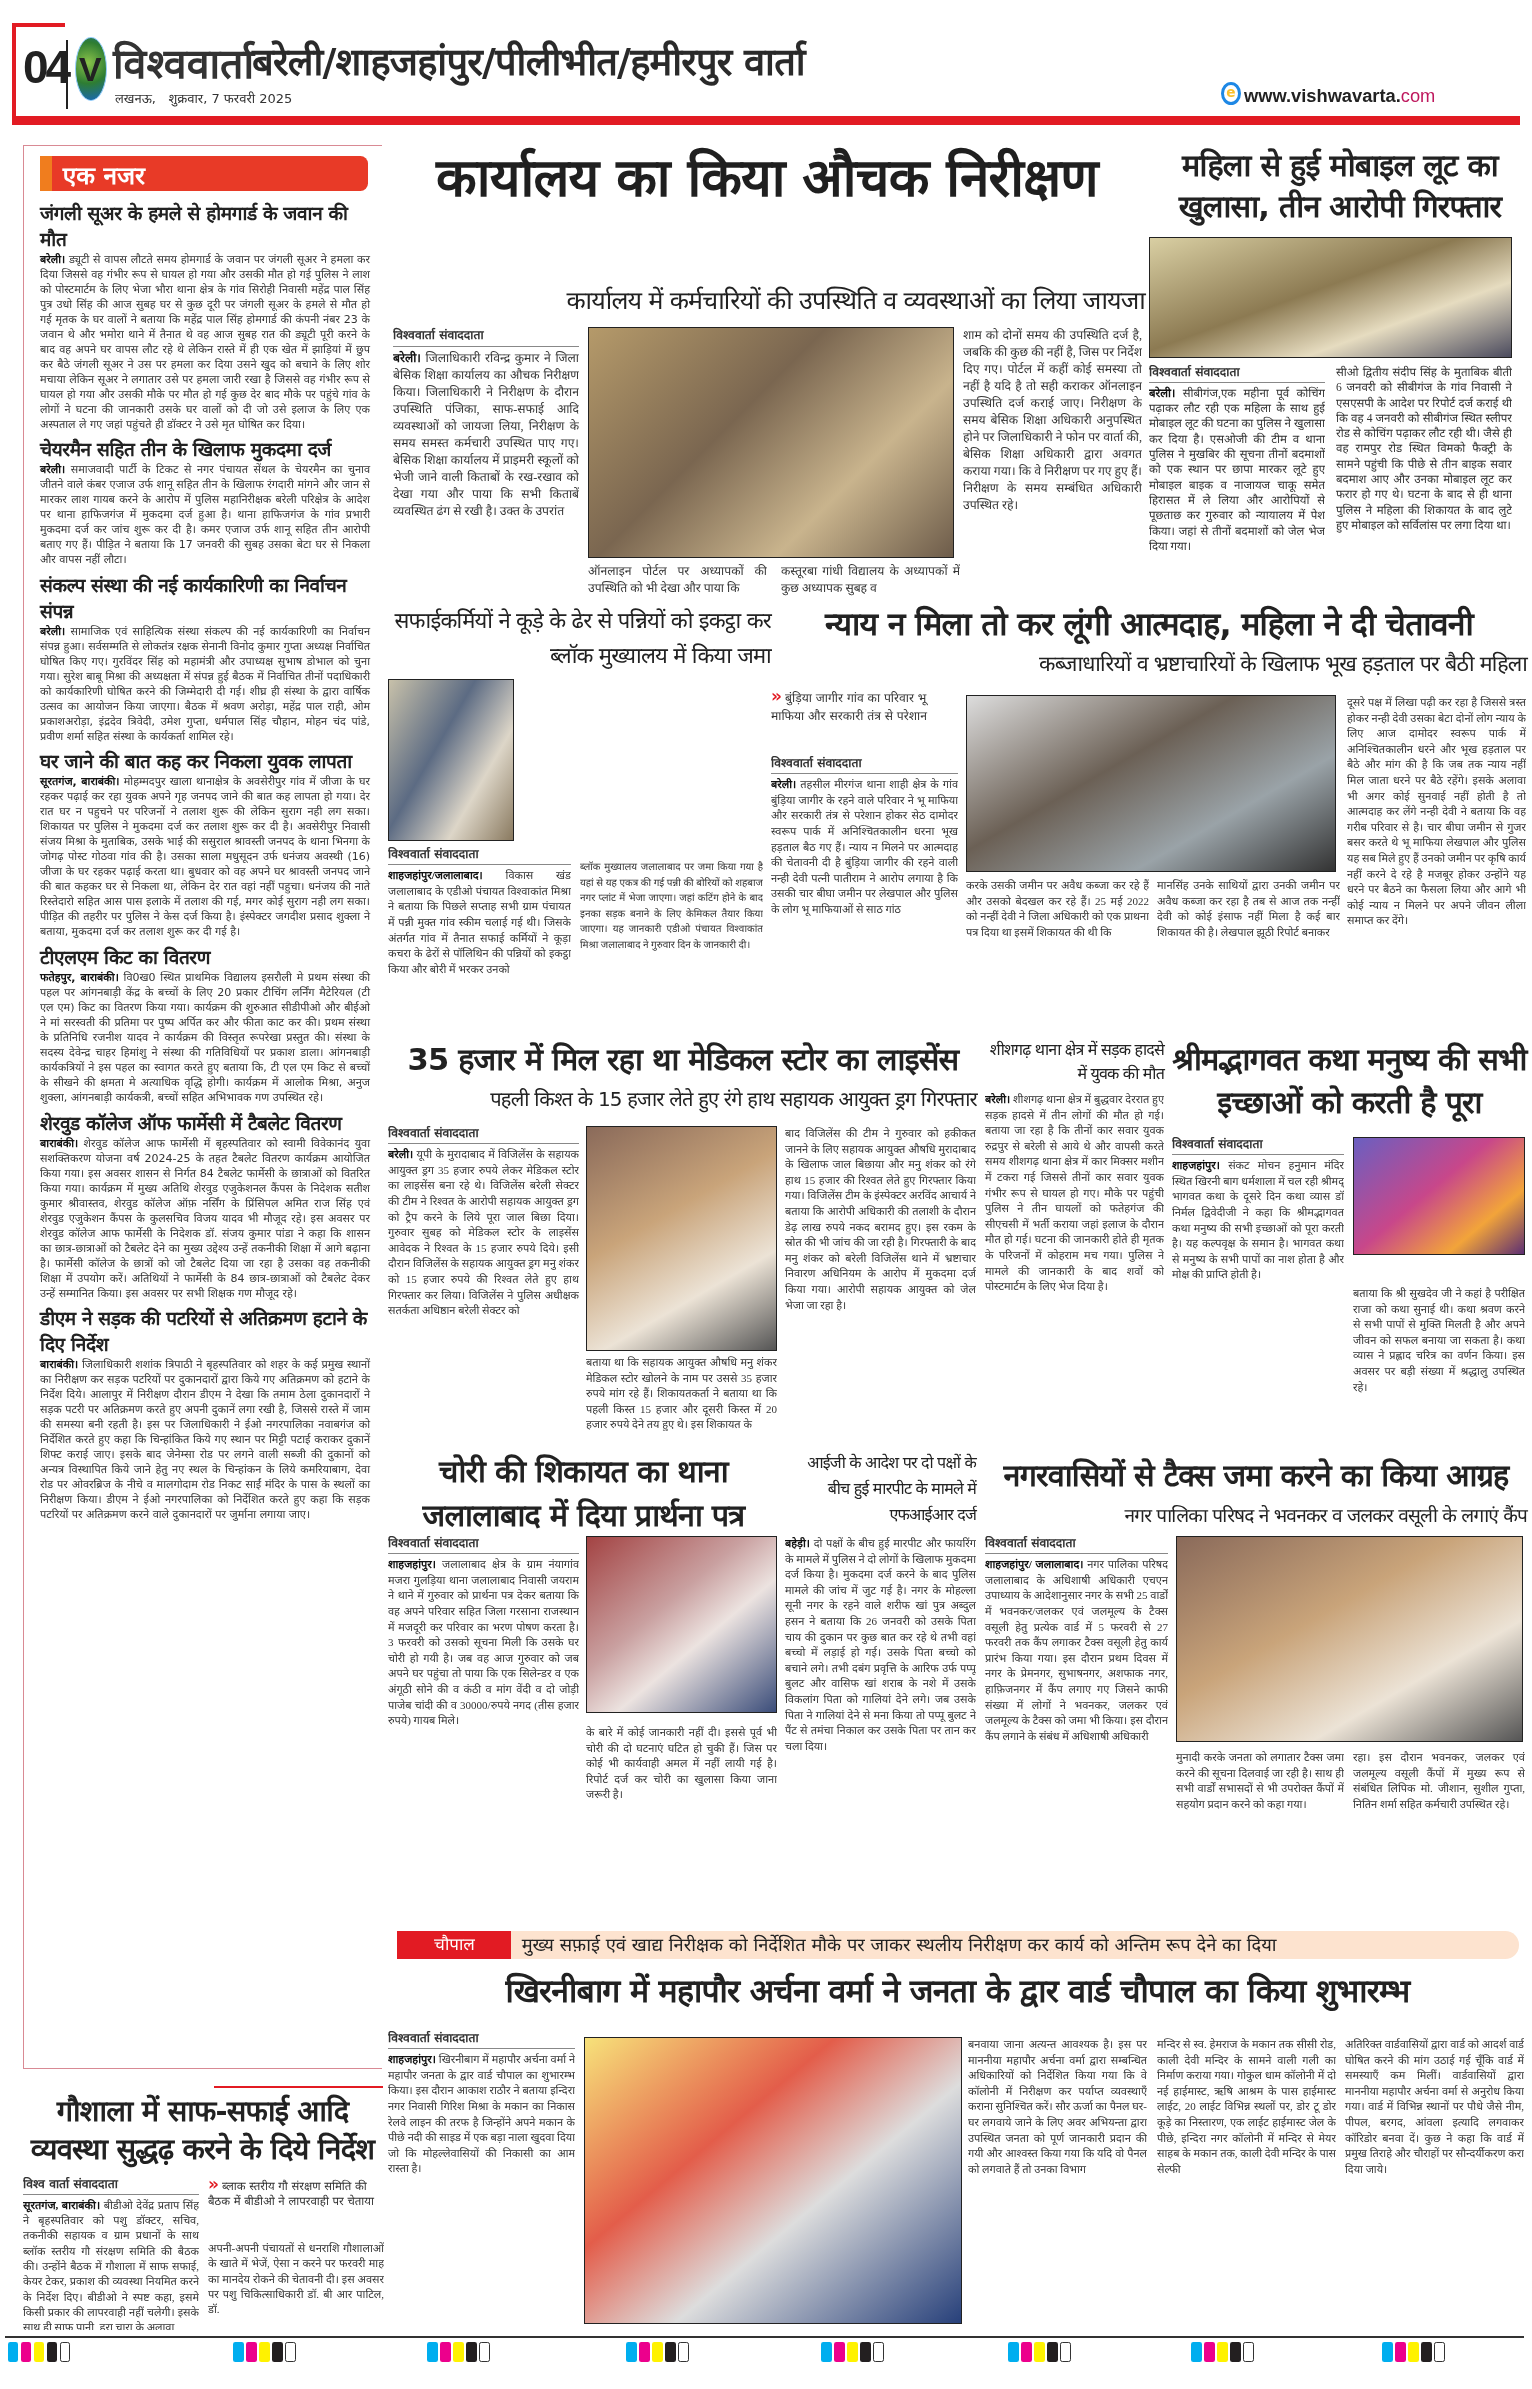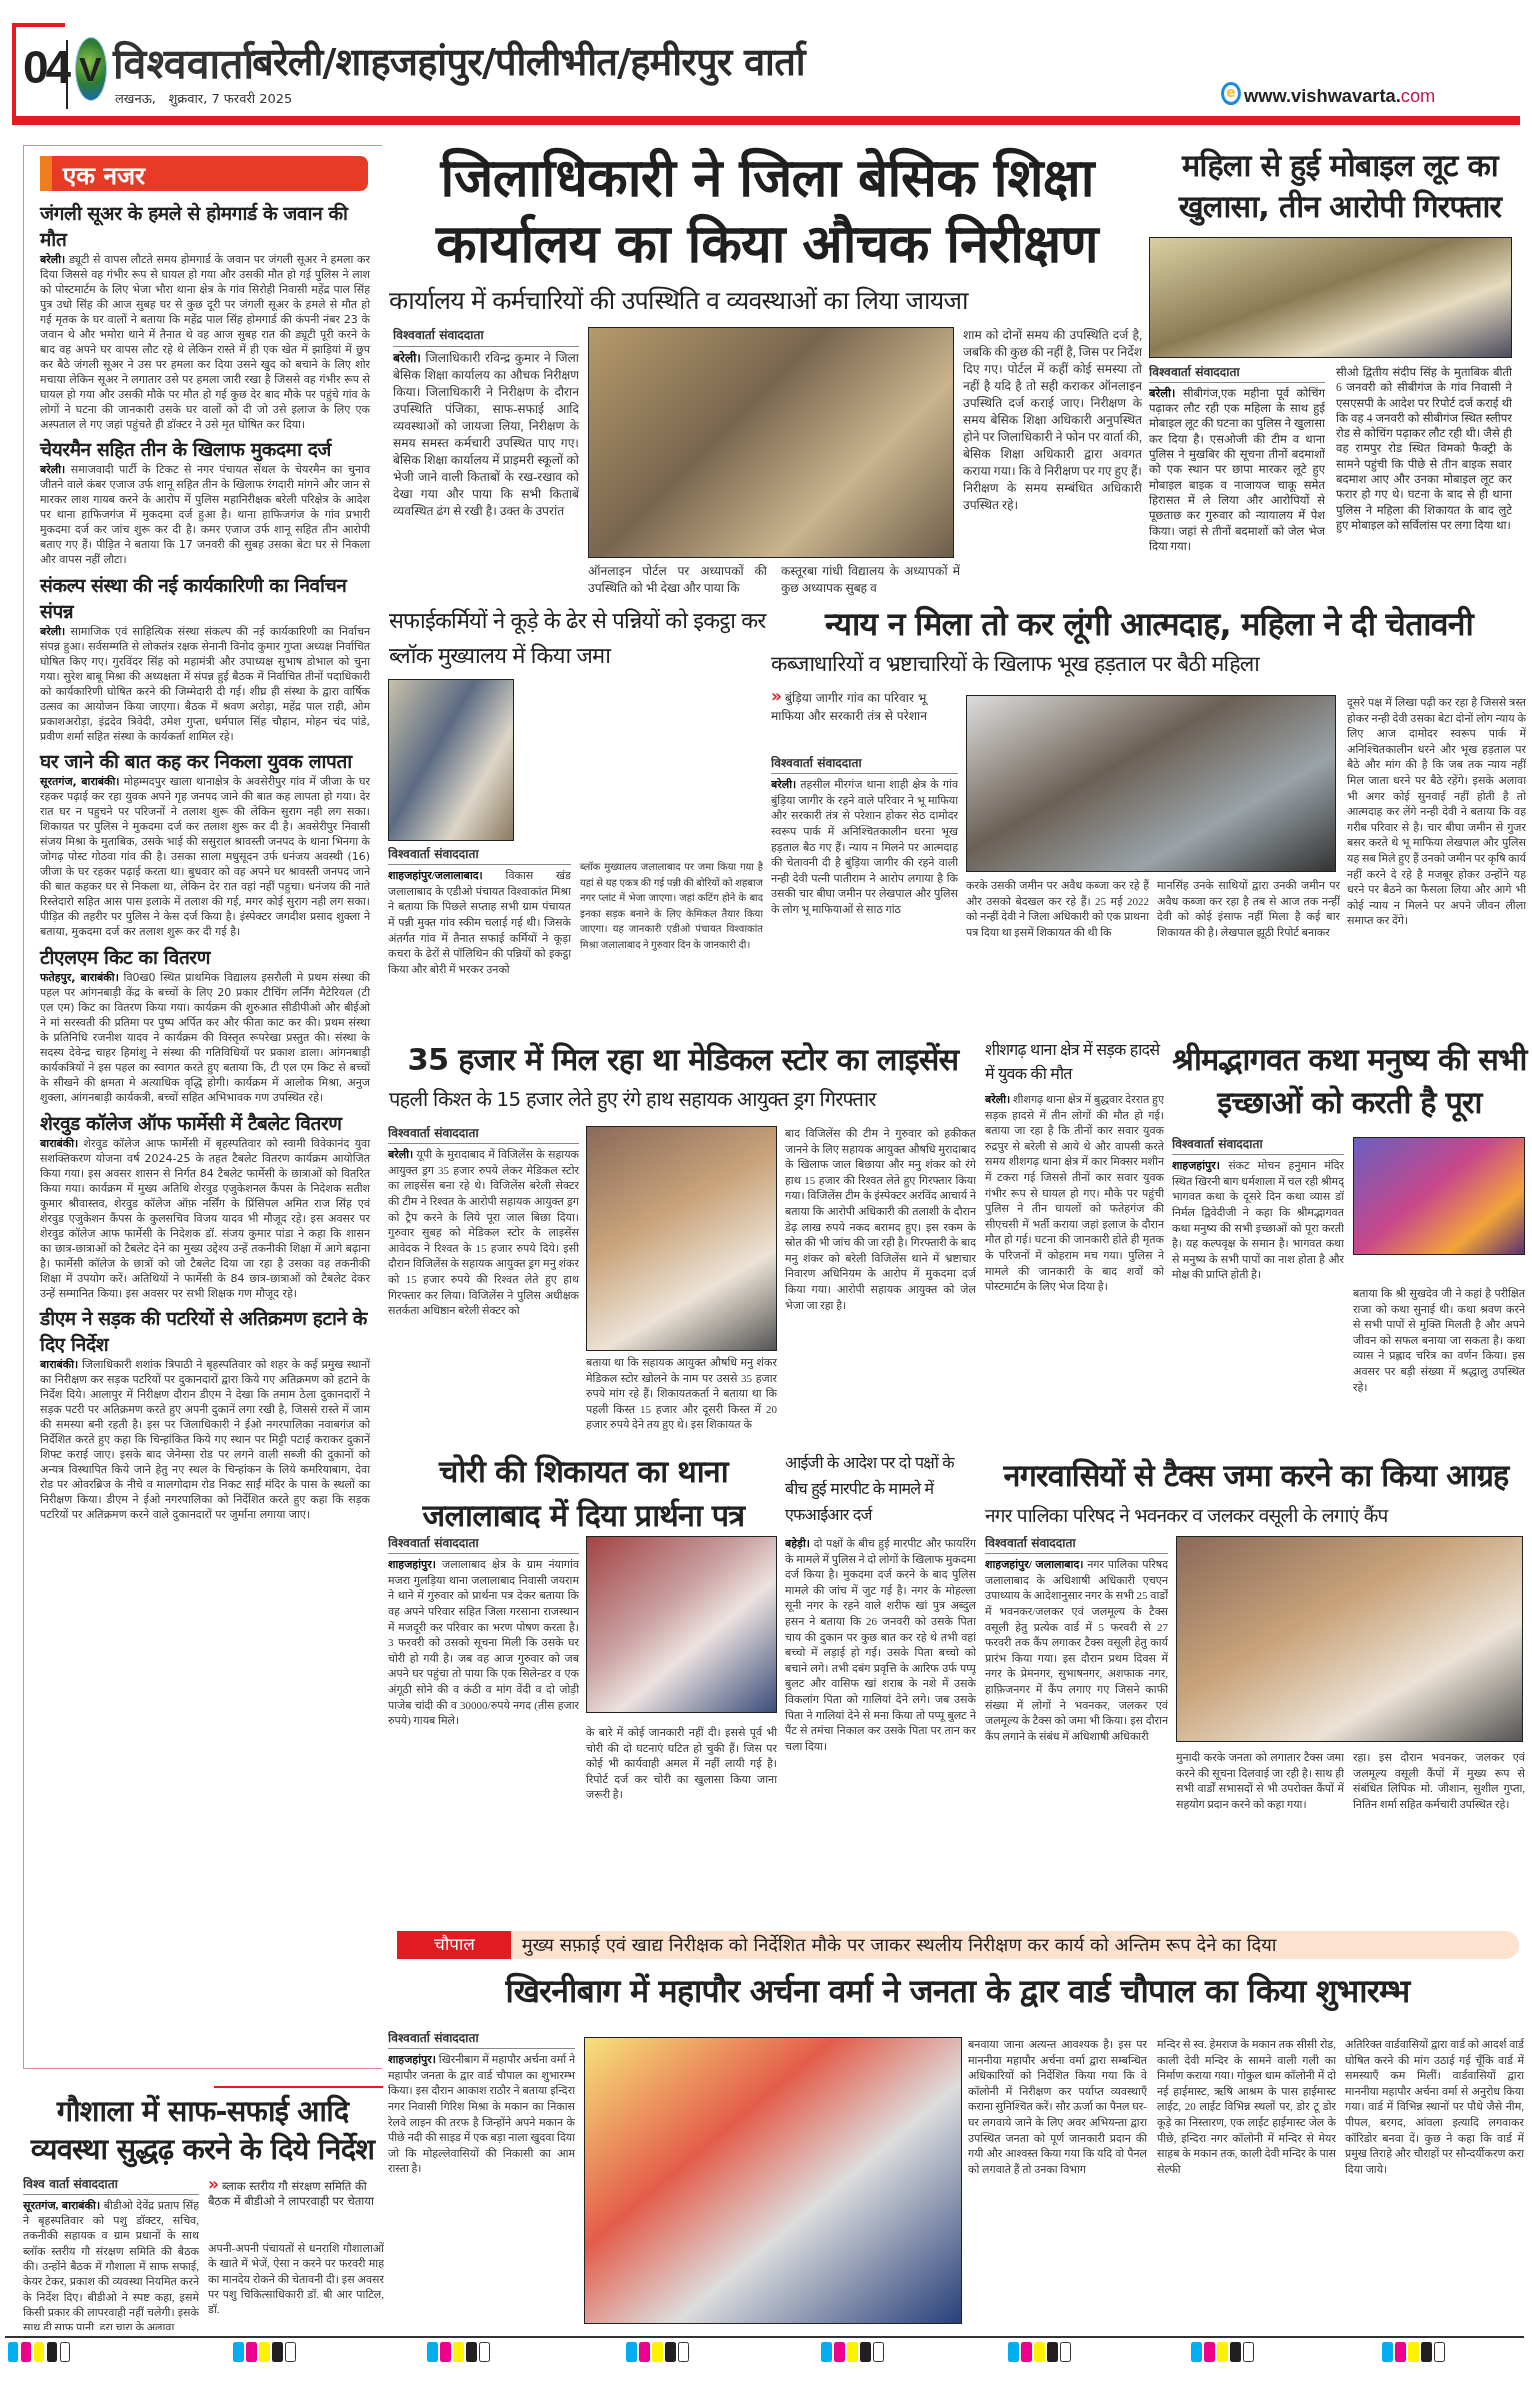--- a/index.html
+++ b/index.html
@@ -23,21 +23,21 @@
 .eknazar span{position:absolute;left:10.7px;top:1.5px;color:#fff;font-size:24.4px;font-weight:bold}
 .shead{font-size:19px;font-weight:bold;color:#222;line-height:26px;margin-top:4.6px;letter-spacing:-0.4px}
 .sbody{font-size:11px;line-height:15px;color:#333;text-align:justify}
 .sbody b{color:#111}
 .scol{left:40px;top:195px;width:330px}
 .col{font-family:"Liberation Serif",serif;font-size:12.2px;line-height:17px;color:#333;text-align:justify}
 .byline{font-weight:bold;font-size:12.2px;color:#333;border-bottom:1.5px solid #888;padding-bottom:1.5px;margin-bottom:3.1px;font-family:"DejaVu Sans",sans-serif}
 .loc{font-weight:bold;color:#111}
 .h-huge{font-size:52px;font-weight:bold;color:#1f1f1f;line-height:66px;text-align:center;letter-spacing:-0.8px}
 .h-big{font-size:34px;font-weight:bold;color:#222;line-height:43px;text-align:center;letter-spacing:-0.8px}
-.h-sub{font-size:23px;color:#222;line-height:30.5px;text-align:left;letter-spacing:-0.8px}
+.h-sub{font-size:23px;color:#222;line-height:30.5px;text-align:right;letter-spacing:-0.8px}
 .photo{background:linear-gradient(135deg,#b59a6a,#7a6650 40%,#c9b48d 70%,#6d5c4a);border:1.5px solid #222}
 .photo.p2{background:linear-gradient(160deg,#d9cfa3,#8c7a52 45%,#e6dcc0 70%,#4b4b5e)}
 .photo.p3{background:linear-gradient(120deg,#c8c1aa,#5c6b83 40%,#ddd6c8 70%,#8a7a60)}
 .photo.p4{background:linear-gradient(150deg,#ddd,#6b6055 40%,#9aa3a8 70%,#333)}
 .photo.p5{background:linear-gradient(140deg,#6a5fc1,#c8478a 45%,#f2a43a 75%,#5d2f73)}
 .photo.p6{background:linear-gradient(150deg,#8a6a5a,#c9a47a 40%,#ece3d6 70%,#555)}
 .photo.p7{background:linear-gradient(140deg,#a34343,#c9a0a0 40%,#ece3e0 60%,#3b4d7a)}
 .photo.p9{background:linear-gradient(140deg,#f7e27a,#e35d4a 35%,#ddd 60%,#27407a)}
 .quote{font-size:12.2px;color:#333;line-height:18.3px}
 .quote .arr{color:#e21b23;font-weight:bold;font-size:17px;margin-right:3.1px}
@@ -93,21 +93,20 @@
     <div class="shead">शेरवुड कॉलेज ऑफ फार्मेसी में टैबलेट वितरण</div>
     <p class="sbody"><b>बाराबंकी।</b> <span>शेरवुड कॉलेज आफ फार्मेसी में बृहस्पतिवार को स्वामी विवेकानंद युवा सशक्तिकरण योजना वर्ष 2024-25 के तहत टैबलेट वितरण कार्यक्रम आयोजित किया गया। इस अवसर शासन से निर्गत 84 टैबलेट फार्मेसी के छात्राओं को वितरित किया गया। कार्यक्रम में मुख्य अतिथि शेरवुड एजुकेशनल कैंपस के निदेशक सतीश कुमार श्रीवास्तव, शेरवुड कॉलेज ऑफ़ नर्सिंग के प्रिंसिपल अमित राज सिंह एवं शेरवुड एजुकेशन कैंपस के कुलसचिव विजय यादव भी मौजूद रहे। इस अवसर पर शेरवुड कॉलेज आफ फार्मेसी के निदेशक डॉ. संजय कुमार पांडा ने कहा कि शासन का छात्र-छात्राओं को टैबलेट देने का मुख्य उद्देश्य उन्हें तकनीकी शिक्षा में आगे बढ़ाना है। फार्मेसी कॉलेज के छात्रों को जो टैबलेट दिया जा रहा है उसका वह तकनीकी शिक्षा में उपयोग करें। अतिथियों ने फार्मेसी के 84 छात्र-छात्राओं को टैबलेट देकर उन्हें सम्मानित किया। इस अवसर पर सभी शिक्षक गण मौजूद रहे।</span></p>
   </div>
   <div>
     <div class="shead">डीएम ने सड़क की पटरियों से अतिक्रमण हटाने के दिए निर्देश</div>
     <p class="sbody"><b>बाराबंकी।</b> <span>जिलाधिकारी शशांक त्रिपाठी ने बृहस्पतिवार को शहर के कई प्रमुख स्थानों का निरीक्षण कर सड़क पटरियों पर दुकानदारों द्वारा किये गए अतिक्रमण को हटाने के निर्देश दिये। आलापुर में निरीक्षण दौरान डीएम ने देखा कि तमाम ठेला दुकानदारों ने सड़क पटरी पर अतिक्रमण करते हुए अपनी दुकानें लगा रखी है, जिससे रास्ते में जाम की समस्या बनी रहती है। इस पर जिलाधिकारी ने ईओ नगरपालिका नवाबगंज को निर्देशित करते हुए कहा कि चिन्हांकित किये गए स्थान पर मिट्टी पटाई कराकर दुकानें शिफ्ट कराई जाए। इसके बाद जेनेम्सा रोड पर लगने वाली सब्जी की दुकानों को अन्यत्र विस्थापित किये जाने हेतु नए स्थल के चिन्हांकन के लिये कमरियाबाग, देवा रोड पर ओवरब्रिज के नीचे व मालगोदाम रोड निकट साईं मंदिर के पास के स्थलों का निरीक्षण किया। डीएम ने ईओ नगरपालिका को निर्देशित करते हुए कहा कि सड़क पटरियों पर अतिक्रमण करने वाले दुकानदारों पर जुर्माना लगाया जाए।</span></p>
   </div>
 </div>
 
 <div class="abs h-huge" style="left:389px;top:145px;width:756px;font-size:53px">
-  <div>जिलाधिकारी ने जिला बेसिक शिक्षा</div>
   <div>कार्यालय का किया औचक निरीक्षण</div>
 </div>
 <div class="abs h-sub" style="left:389px;top:286px;width:756px;font-size:25px">कार्यालय में कर्मचारियों की उपस्थिति व व्यवस्थाओं का लिया जायजा</div>
 <div class="abs col" style="left:393px;top:327px;width:186px;height:275px;overflow:hidden">
   <div class="byline">विश्ववार्ता संवाददाता</div>
   <span class="loc">बरेली।</span> <span>जिलाधिकारी रविन्द्र कुमार ने जिला बेसिक शिक्षा कार्यालय का औचक निरीक्षण किया। जिलाधिकारी ने निरीक्षण के दौरान उपस्थिति पंजिका, साफ-सफाई आदि व्यवस्थाओं को जायजा लिया, निरीक्षण के समय समस्त कर्मचारी उपस्थित पाए गए। बेसिक शिक्षा कार्यालय में प्राइमरी स्कूलों को भेजी जाने वाली किताबों के रख-रखाव को देखा गया और पाया कि सभी किताबें व्यवस्थित ढंग से रखी है। उक्त के उपरांत</span>
 </div>
 <div class="abs photo" style="left:588px;top:327px;width:366px;height:231px"></div>
 <div class="abs col" style="left:588px;top:563px;width:179px;height:38px;overflow:hidden">ऑनलाइन पोर्टल पर अध्यापकों की उपस्थिति को भी देखा और पाया कि</div>
 <div class="abs col" style="left:781px;top:563px;width:179px;height:38px;overflow:hidden">कस्तूरबा गांधी विद्यालय के अध्यापकों में कुछ अध्यापक सुबह व</div>

